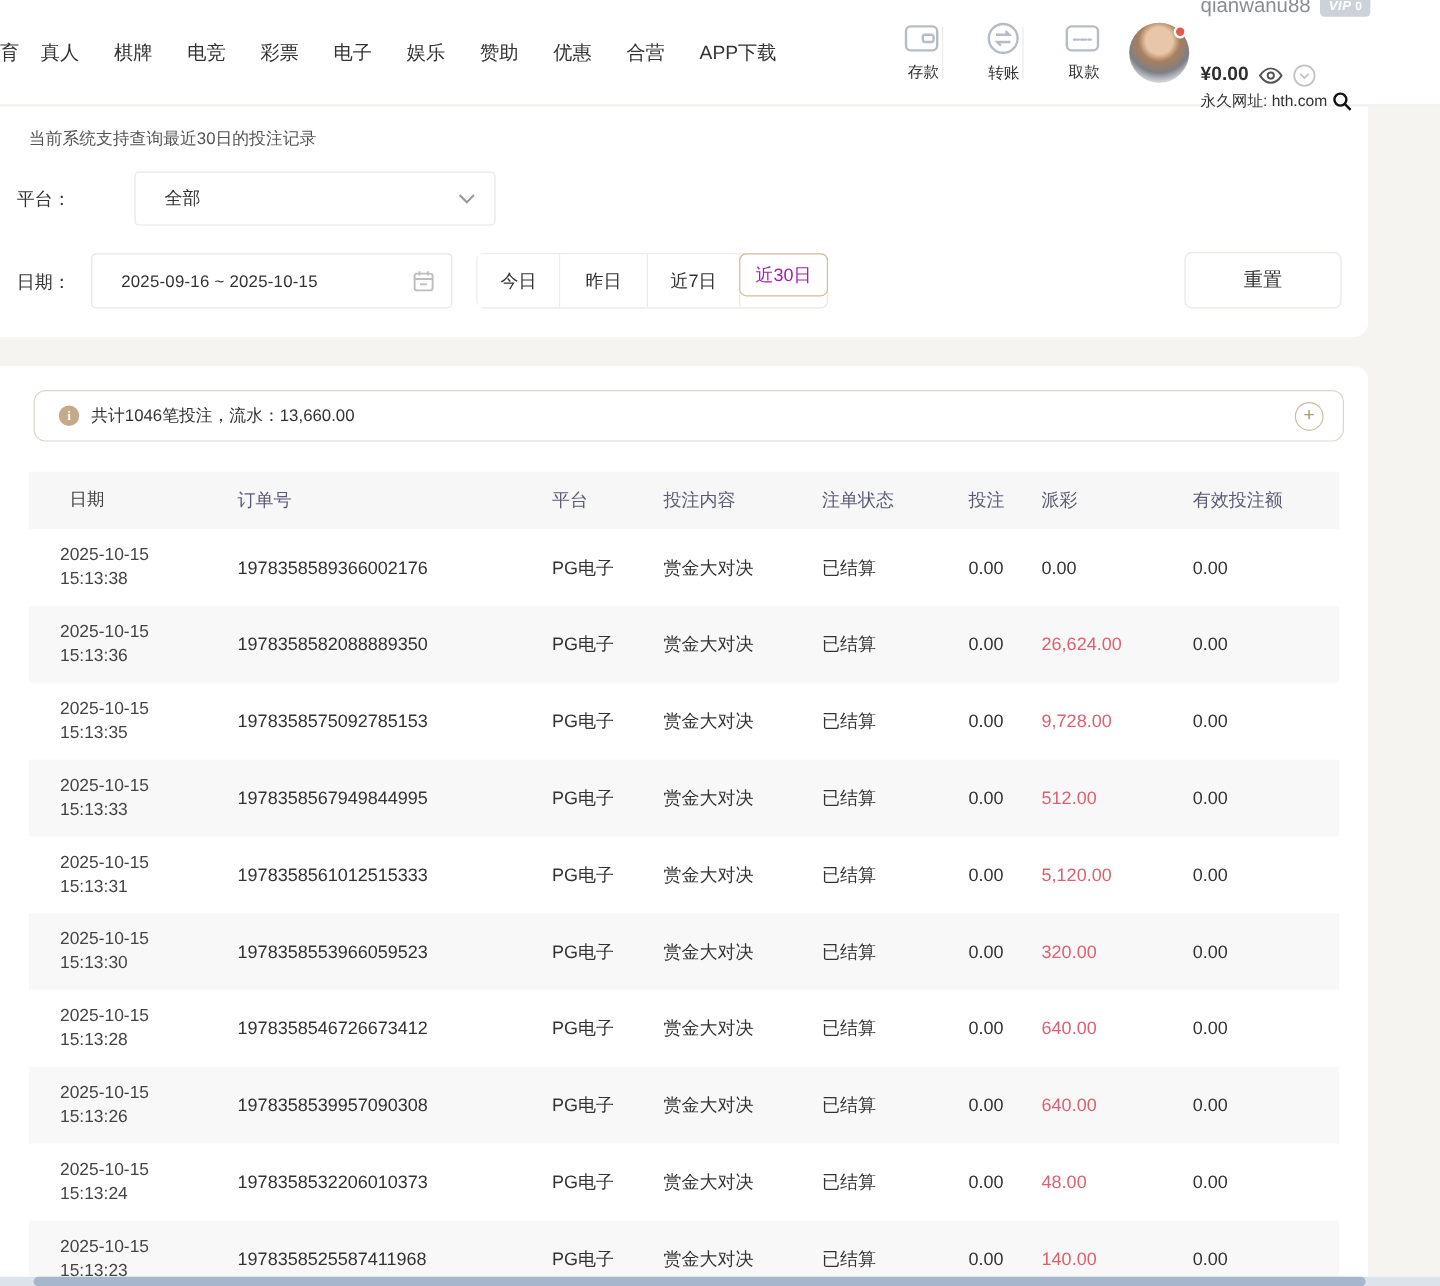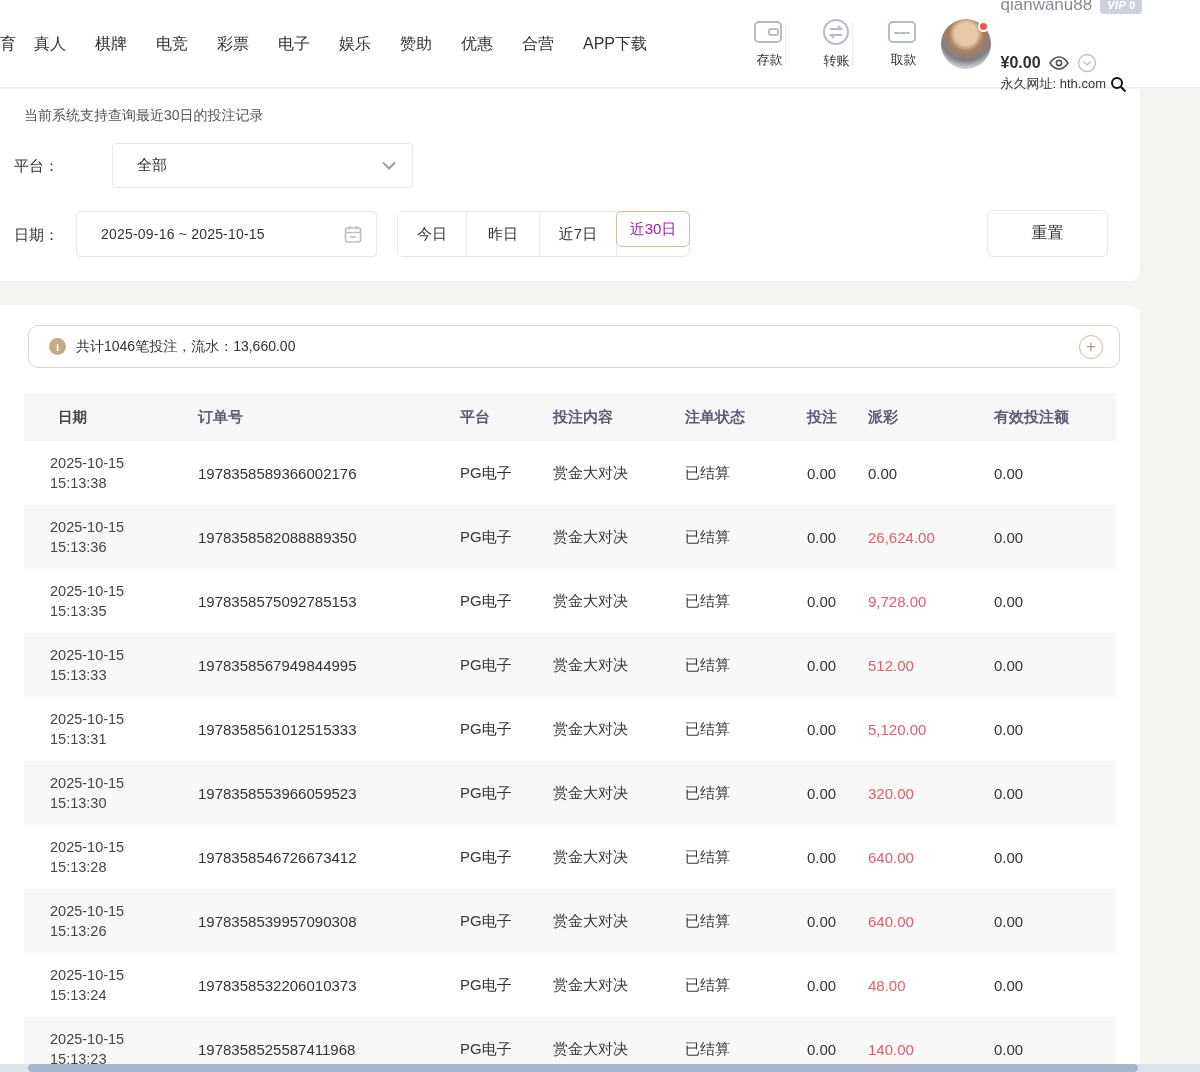--- a/index.html
+++ b/index.html
@@ -52,39 +52,39 @@
   .qgroup { position:absolute; left:397px; top:122px; height:46px; display:flex;
     border:1px solid #e9e7e4; border-radius:6px; background:#fff; }
   .qbtn { display:flex; align-items:center; justify-content:center; font-size:15px;
     color:#333; cursor:pointer; border-right:1px solid #ebe9e6; background:#fff; }
   .qbtn:last-child { border-right:none; }
   .qbtn.selected { border:1px solid #d3bc9c; color:#a21caf; border-radius:6px;
     margin:-1px; z-index:2; height:36px; }
   .btn-query { position:absolute; left:845px; top:121px; width:125px; height:47px;
     background:linear-gradient(180deg,#cfb194,#c3a382); border:none; border-radius:6px;
     color:#fdf7ed; font-size:16px; cursor:pointer; font-family:inherit; }
-  .btn-reset { position:absolute; left:987px; top:121px; width:121px; height:47px;
+  .btn-reset { position:absolute; left:987px; top:121px; width:131px; height:47px;
     background:#fff; border:1px solid #e9e7e4; border-radius:6px; color:#333;
     font-size:16px; cursor:pointer; font-family:inherit; }
   
   .summary { position:absolute; left:28px; top:20px; width:1092px; height:43px;
     border:1px solid #ddd5cb; border-radius:10px; display:flex; align-items:center;
     padding:0 16px 0 20px; }
   .info-dot { width:17px; height:17px; border-radius:50%; background:#c6a988; color:#fff;
     font-size:11px; font-weight:bold; display:flex; align-items:center; justify-content:center;
     margin-right:10px; font-family:"Liberation Serif","DejaVu Serif",serif; }
   .summary-text { font-size:14px; color:#333; flex:1; }
   .plus-circle { width:24px; height:24px; border-radius:50%; border:1px solid #cbbda6;
     color:#ab9878; font-size:16px; line-height:1; display:flex; align-items:center;
     justify-content:center; cursor:pointer; }
   
   .table { position:absolute; left:24px; top:88px; width:1092px; }
   .trow { display:grid; grid-template-columns:148px 262px 93px 132px 122px 61px 126px 1fr;
     padding-left:26px; align-items:center; }
-  .thead { height:48px; background:#f7f7f8; font-size:15px; color:#5a5c74; font-weight:700; }
+  .thead { height:48px; background:#f7f7f8; font-size:15px; color:#5a5c74; font-weight:400; }
   .thead .cell-date { padding-left:8px; }
   .tbody .trow { height:64px; font-size:15px; color:#333; }
   .tbody .trow.striped { background:#f8f8f8; }
   .cell-date { font-size:14.5px; color:#444; line-height:1.4; }
   .cell-payout.red { color:#df5f6e; }
   
   .hscroll { position:absolute; left:0; bottom:0; width:1200px; height:8px;
     background:#dde3ea; z-index:9; }
   .hscroll-thumb { position:absolute; left:28px; top:0; width:1110px; height:8px;
     background:#a6b7cb; border-radius:4px; cursor:grab; }

